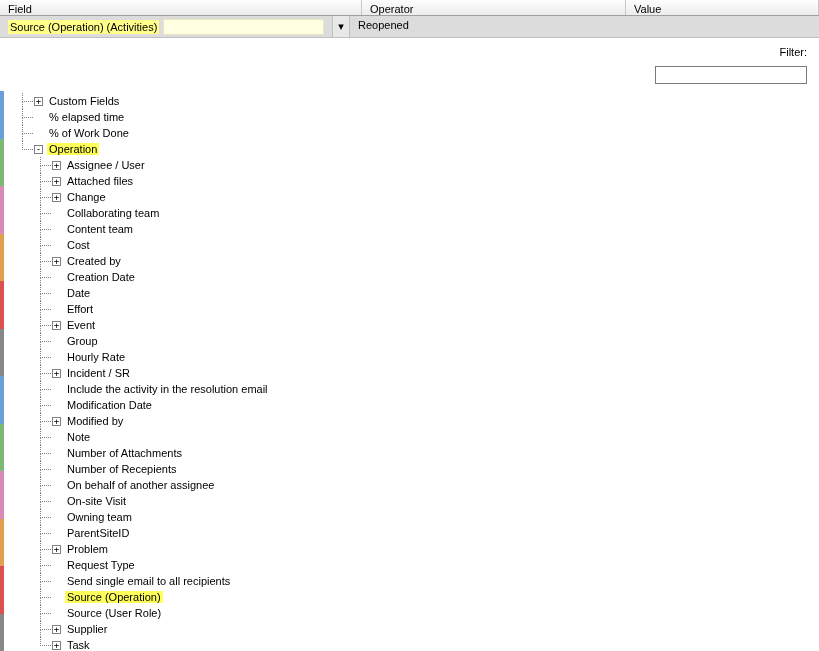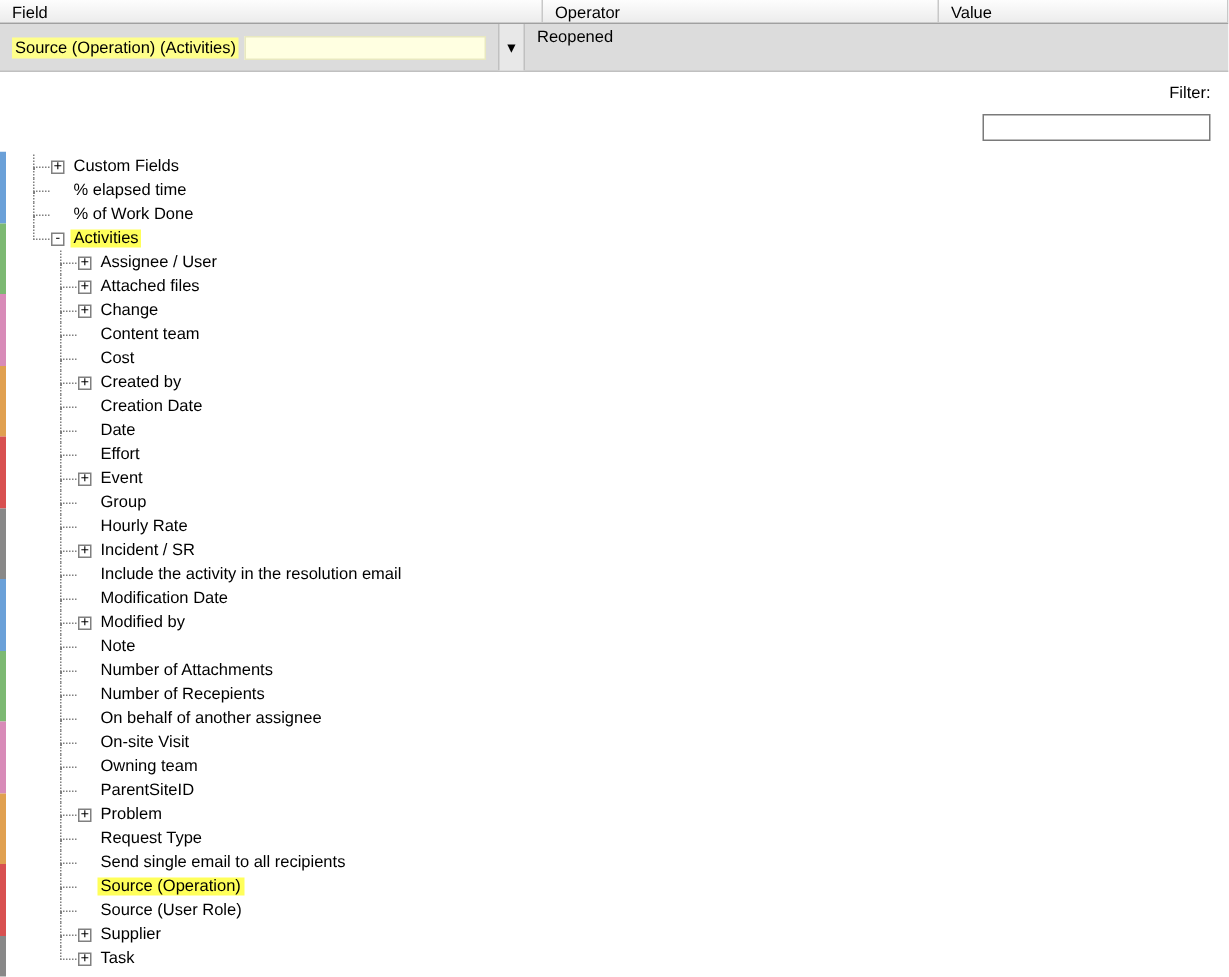--- a/index.html
+++ b/index.html
@@ -21,21 +21,21 @@
   .grid-header .col {
     padding: 3px 8px;
     border-right: 1px solid #c8c8c8;
     color: #000;
   }
   .col-field { width: 362px; }
   .col-op    { width: 264px; }
   .col-val   { flex: 1; }
   .grid-row {
     display: flex;
-    height: 32px;
+    height: 22px;
     border-bottom: 1px solid #c0c0c0;
     background: #dcdcdc;
   }
   .grid-row .cell { padding: 3px 8px; }
   .cell-field {
     width: 332px;
     display: flex;
     align-items: center;
   }
   .field-hl {
@@ -186,24 +186,25 @@
       <span class="ss2"></span>
       <span class="ss3"></span>
     <span class="ss4"></span>
       <span class="ss5"></span>
       <span class="ss6"></span>
   </div>
   <ul class="tree-root" id="tree-root">
       <li class="node"><span class="toggle">+</span><span class="label-text">Custom Fields</span></li>
       <li class="node"><span class="spacer-toggle"></span><span class="label-text">% elapsed time</span></li>
       <li class="node"><span class="spacer-toggle"></span><span class="label-text">% of Work Done</span></li>
-      <li class="node"><span class="toggle">-</span><span class="label-text hl">Activities</span><ul>
+      <li class="node"><span class="toggle">-</span><span class="label-text hl">Operation</span><ul>
           <li class="node"><span class="toggle">+</span><span class="label-text">Assignee / User</span></li>
           <li class="node"><span class="toggle">+</span><span class="label-text">Attached files</span></li>
           <li class="node"><span class="toggle">+</span><span class="label-text">Change</span></li>
+          <li class="node"><span class="spacer-toggle"></span><span class="label-text">Collaborating team</span></li>
           <li class="node"><span class="spacer-toggle"></span><span class="label-text">Content team</span></li>
           <li class="node"><span class="spacer-toggle"></span><span class="label-text">Cost</span></li>
           <li class="node"><span class="toggle">+</span><span class="label-text">Created by</span></li>
           <li class="node"><span class="spacer-toggle"></span><span class="label-text">Creation Date</span></li>
           <li class="node"><span class="spacer-toggle"></span><span class="label-text">Date</span></li>
           <li class="node"><span class="spacer-toggle"></span><span class="label-text">Effort</span></li>
           <li class="node"><span class="toggle">+</span><span class="label-text">Event</span></li>
           <li class="node"><span class="spacer-toggle"></span><span class="label-text">Group</span></li>
           <li class="node"><span class="spacer-toggle"></span><span class="label-text">Hourly Rate</span></li>
           <li class="node"><span class="toggle">+</span><span class="label-text">Incident / SR</span></li>

